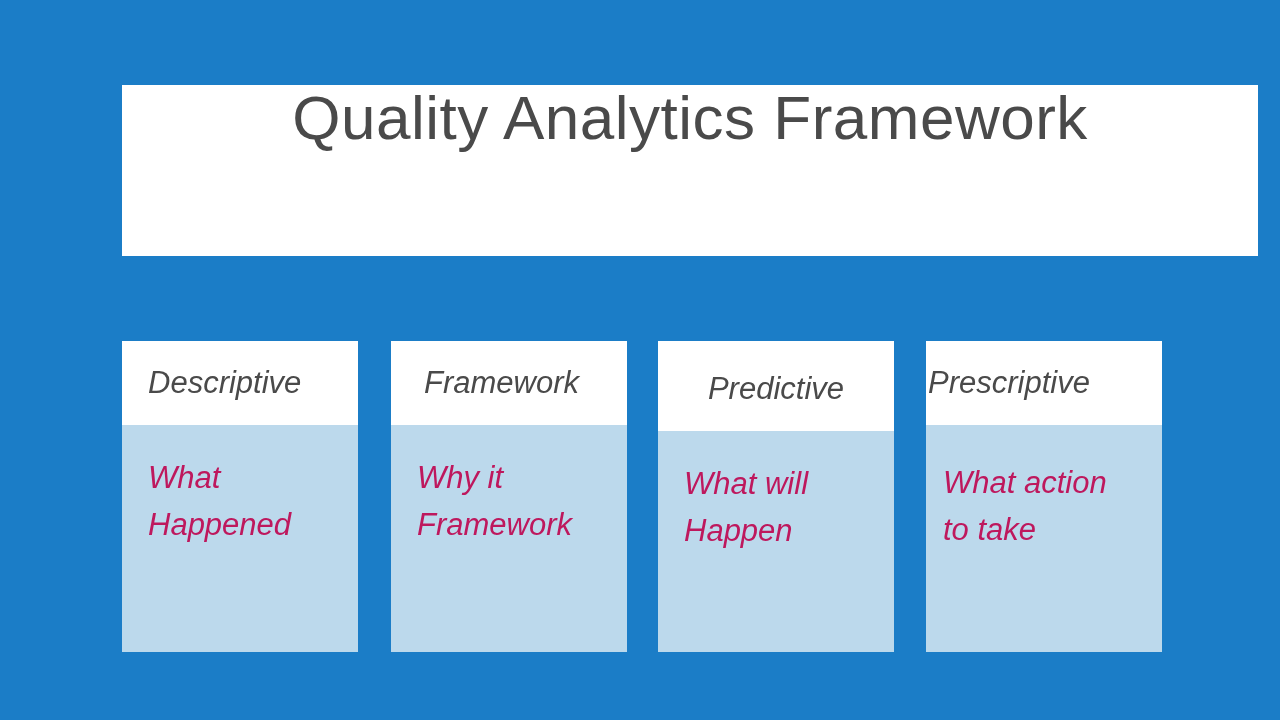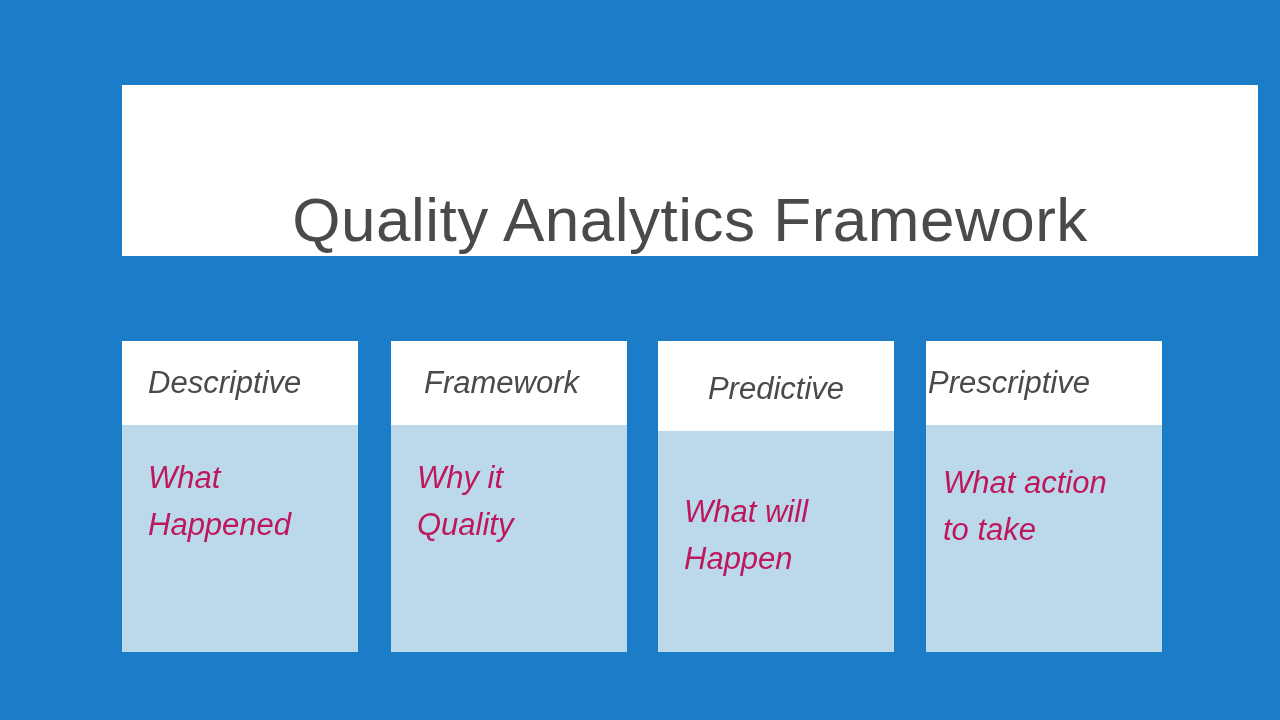--- a/index.html
+++ b/index.html
@@ -25,21 +25,21 @@
 
   
   #title-banner {
     position: absolute;
     left: 122px;
     top: 85px;
     width: 1136px;
     height: 171px;
     background: #ffffff;
     display: flex;
-    align-items: flex-end;
+    align-items: flex-start;
     justify-content: center;
   }
   #title-text {
     font-family: "Liberation Sans", sans-serif;
     font-size: 62px;
     font-weight: 400;
     letter-spacing: 0.5px;
     color: #4a4a4a;
     line-height: 1.05;
     white-space: nowrap;
@@ -61,21 +61,21 @@
     position: absolute;
     top: 0;
     width: 236px;
     height: 311px;
     background: #bcd9ec;
     display: flex;
     flex-direction: column;
   }
   .card-1 { left: 0px; }
   .card-2 { left: 269px; }
-  .card-3 { left: 536px; gap: 28px; }
+  .card-3 { left: 536px; }
   .card-4 { left: 804px; }
 
   .card-header {
     height: 84px;
     background: #ffffff;
     display: flex;
     align-items: center;
     flex: 0 0 auto;
   }
   .card-header-text {
@@ -129,21 +129,21 @@
 Happened</span>
       </div>
     </div>
 
     <div class="card card-2">
       <div class="card-header">
         <span class="card-header-text">Framework</span>
       </div>
       <div class="card-body">
         <span class="card-body-text">Why it
-Quality</span>
+Framework</span>
       </div>
     </div>
 
     <div class="card card-3">
       <div class="card-header">
         <span class="card-header-text">Predictive</span>
       </div>
       <div class="card-body">
         <span class="card-body-text">What will
 Happen</span>

